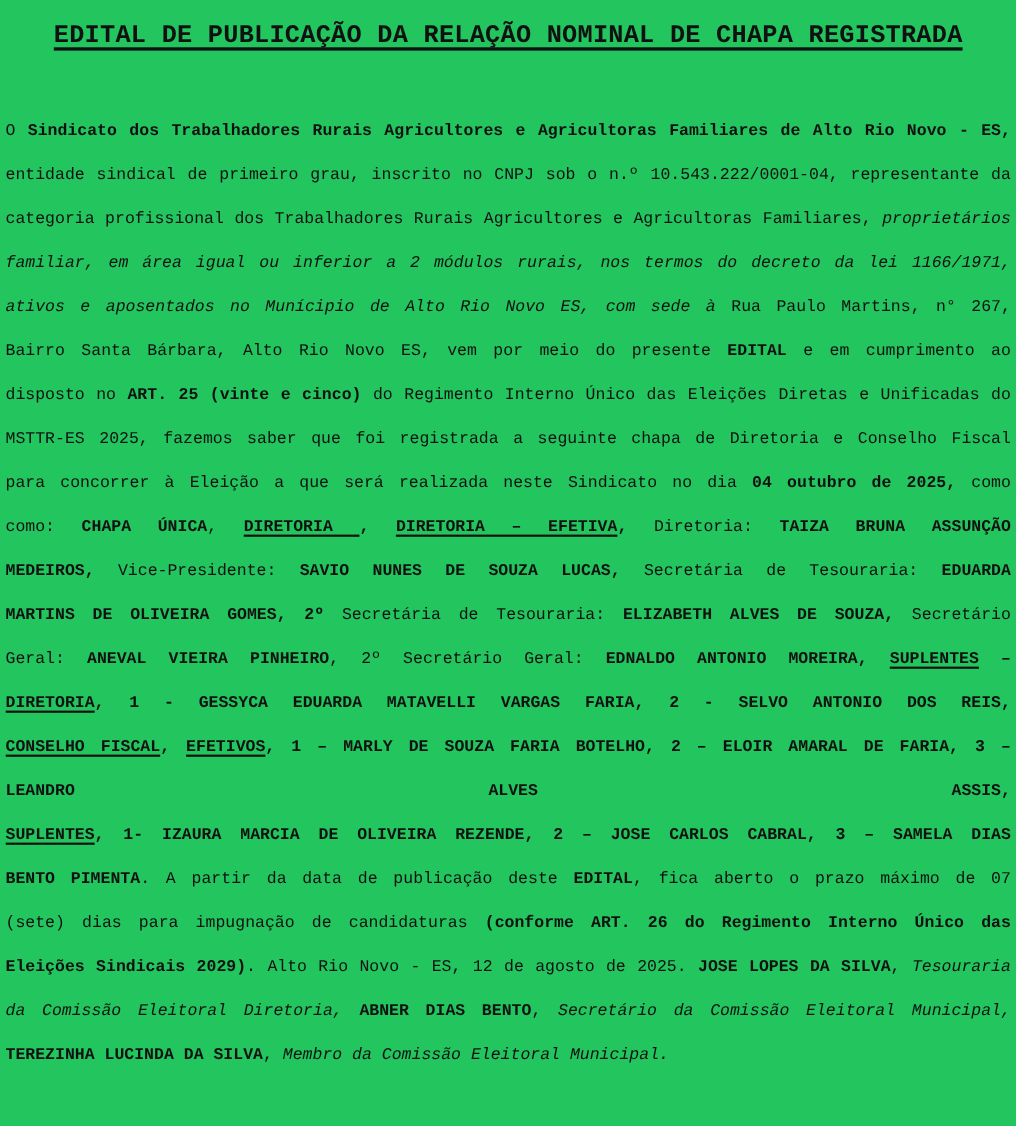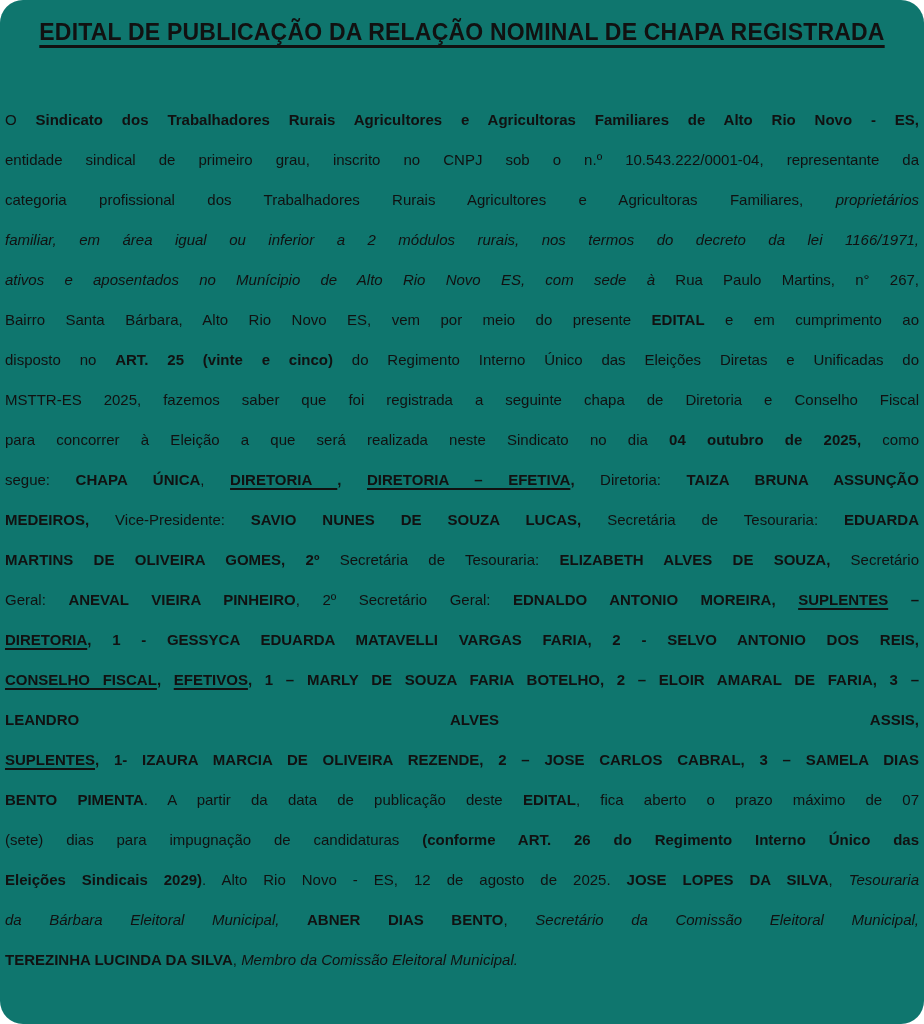--- a/index.html
+++ b/index.html
@@ -1,26 +1,25 @@
 <!DOCTYPE html>
 <html lang="pt-BR"><head>
 <meta charset="utf-8">
 <style>
   html, body { margin: 0; padding: 0; background: #ffffff; }
   .page {
     position: relative;
     width: 924px;
     height: 1024px;
-    background: #0f766e;
+    background: #22c55e;
     color: #111111;
-    font-family: Liberation Sans, sans-serif;
+    font-family: Liberation Mono, monospace;
     overflow: hidden;
     box-sizing: border-box;
     padding: 6px 5px 0 5px;
-    border-radius: 23px;
   }
   .title {
     margin: 4px 0 46px 0;
     font-size: 23px;
     line-height: 44px;
     font-weight: 700;
     text-align: center;
     letter-spacing: 0.2px;
   }
   .title .title-text {
@@ -55,27 +54,27 @@
   <div class="doc-body">
       <div class="line"><span>O </span><span class="b">Sindicato dos Trabalhadores Rurais Agricultores e Agricultoras Familiares de Alto Rio Novo - ES,</span></div>
       <div class="line"><span>entidade sindical de primeiro grau, inscrito no CNPJ sob o n.º 10.543.222/0001-04, representante da</span></div>
       <div class="line"><span>categoria profissional dos Trabalhadores Rurais Agricultores e Agricultoras Familiares, </span><span class="i">proprietários</span></div>
       <div class="line"><span class="i">familiar, em área igual ou inferior a 2 módulos rurais, nos termos do decreto da lei 1166/1971,</span></div>
       <div class="line"><span class="i">ativos e aposentados no Munícipio de Alto Rio Novo ES,  com sede à </span><span>Rua Paulo Martins, n° 267,</span></div>
       <div class="line"><span>Bairro Santa Bárbara, Alto Rio Novo ES, vem por meio do presente </span><span class="b">EDITAL</span><span> e em  cumprimento ao</span></div>
       <div class="line"><span>disposto no </span><span class="b">ART. 25 (vinte e cinco)</span><span> do Regimento Interno Único das Eleições Diretas e Unificadas do</span></div>
       <div class="line"><span>MSTTR-ES 2025, fazemos saber que foi registrada a  seguinte  chapa  de Diretoria e Conselho Fiscal</span></div>
       <div class="line"><span>para concorrer à Eleição a que será realizada neste Sindicato no dia </span><span class="b">04 outubro de 2025,</span><span> como</span></div>
-      <div class="line"><span>segue: </span><span class="b">CHAPA ÚNICA</span><span>, </span><span class="b u">DIRETORIA </span><span class="b">, </span><span class="b u">DIRETORIA – EFETIVA</span><span class="b">,</span><span> Diretoria: </span><span class="b">TAIZA BRUNA ASSUNÇÃO</span></div>
+      <div class="line"><span>como: </span><span class="b">CHAPA ÚNICA</span><span>, </span><span class="b u">DIRETORIA </span><span class="b">, </span><span class="b u">DIRETORIA – EFETIVA</span><span class="b">,</span><span> Diretoria: </span><span class="b">TAIZA BRUNA ASSUNÇÃO</span></div>
       <div class="line"><span class="b">MEDEIROS,</span><span> Vice-Presidente: </span><span class="b">SAVIO NUNES DE SOUZA LUCAS,</span><span> Secretária de Tesouraria: </span><span class="b">EDUARDA</span></div>
       <div class="line"><span class="b">MARTINS DE OLIVEIRA GOMES, 2º</span><span> Secretária de Tesouraria: </span><span class="b">ELIZABETH ALVES DE SOUZA,</span><span> Secretário</span></div>
       <div class="line"><span>Geral: </span><span class="b">ANEVAL VIEIRA PINHEIRO</span><span>, 2º Secretário Geral: </span><span class="b">EDNALDO ANTONIO MOREIRA,</span><span> </span><span class="b u">SUPLENTES</span><span class="b"> –</span></div>
       <div class="line"><span class="b u">DIRETORIA</span><span class="b">, </span><span class="b">1 - GESSYCA EDUARDA MATAVELLI VARGAS FARIA, 2 - SELVO ANTONIO DOS REIS,</span></div>
       <div class="line"><span class="b u">CONSELHO FISCAL</span><span class="b">, </span><span class="b u">EFETIVOS</span><span class="b">, </span><span class="b">1 – MARLY DE SOUZA FARIA BOTELHO,  2 – ELOIR AMARAL DE FARIA, 3 –</span></div>
       <div class="line"><span class="b">LEANDRO ALVES ASSIS,</span></div>
       <div class="line"><span class="b u">SUPLENTES</span><span class="b">, 1- IZAURA MARCIA DE OLIVEIRA REZENDE,  2 – JOSE CARLOS CABRAL, 3 – SAMELA DIAS</span></div>
       <div class="line"><span class="b">BENTO PIMENTA</span><span>. A partir da data de publicação deste </span><span class="b">EDITAL</span><span>, fica aberto o prazo máximo de 07</span></div>
       <div class="line"><span>(sete) dias para impugnação de candidaturas </span><span class="b">(conforme ART. 26 do Regimento Interno Único das</span></div>
       <div class="line"><span class="b">Eleições Sindicais 2029)</span><span>. Alto Rio Novo - ES, 12 de agosto de 2025. </span><span class="b">JOSE LOPES DA SILVA</span><span>, </span><span class="i">Tesouraria</span></div>
-      <div class="line"><span class="i">da Bárbara Eleitoral Municipal, </span><span class="b">ABNER DIAS BENTO</span><span>, </span><span class="i">Secretário da Comissão Eleitoral Municipal,</span></div>
+      <div class="line"><span class="i">da Comissão Eleitoral Diretoria, </span><span class="b">ABNER DIAS BENTO</span><span>, </span><span class="i">Secretário da Comissão Eleitoral Municipal,</span></div>
       <div class="line last"><span class="b">TEREZINHA LUCINDA DA SILVA</span><span>, </span><span class="i">Membro da Comissão Eleitoral Municipal.</span></div>
     </div>
 </div>
 
 </body></html>

